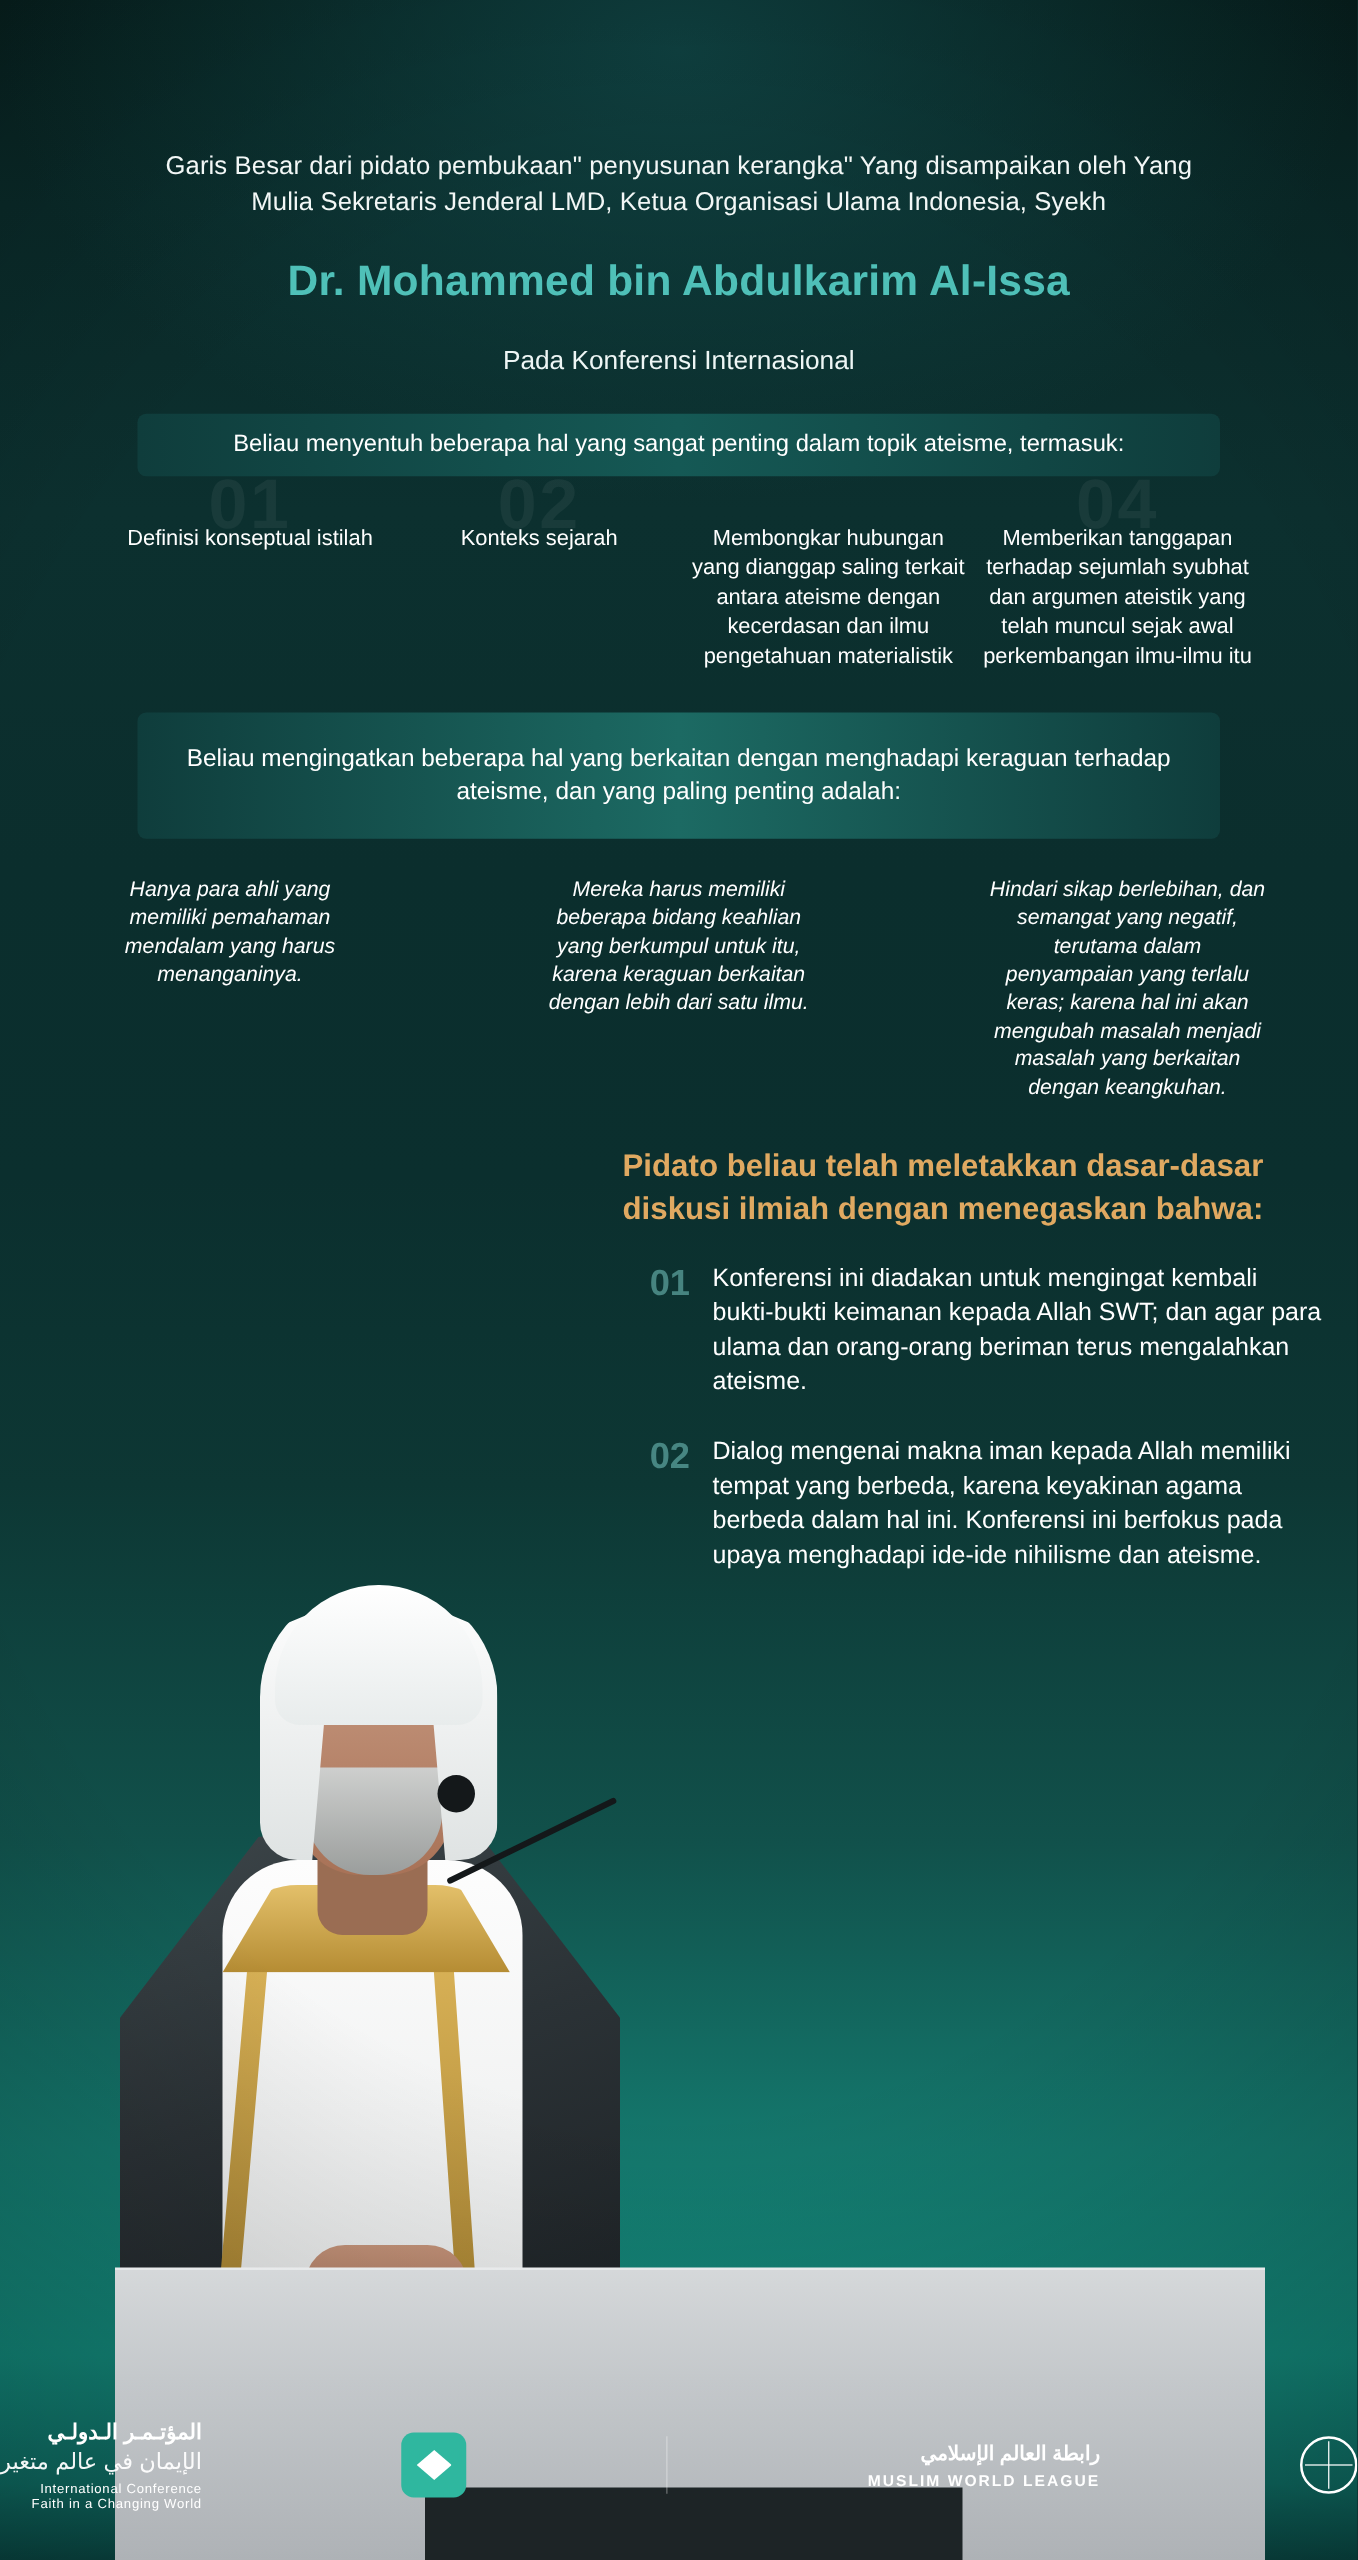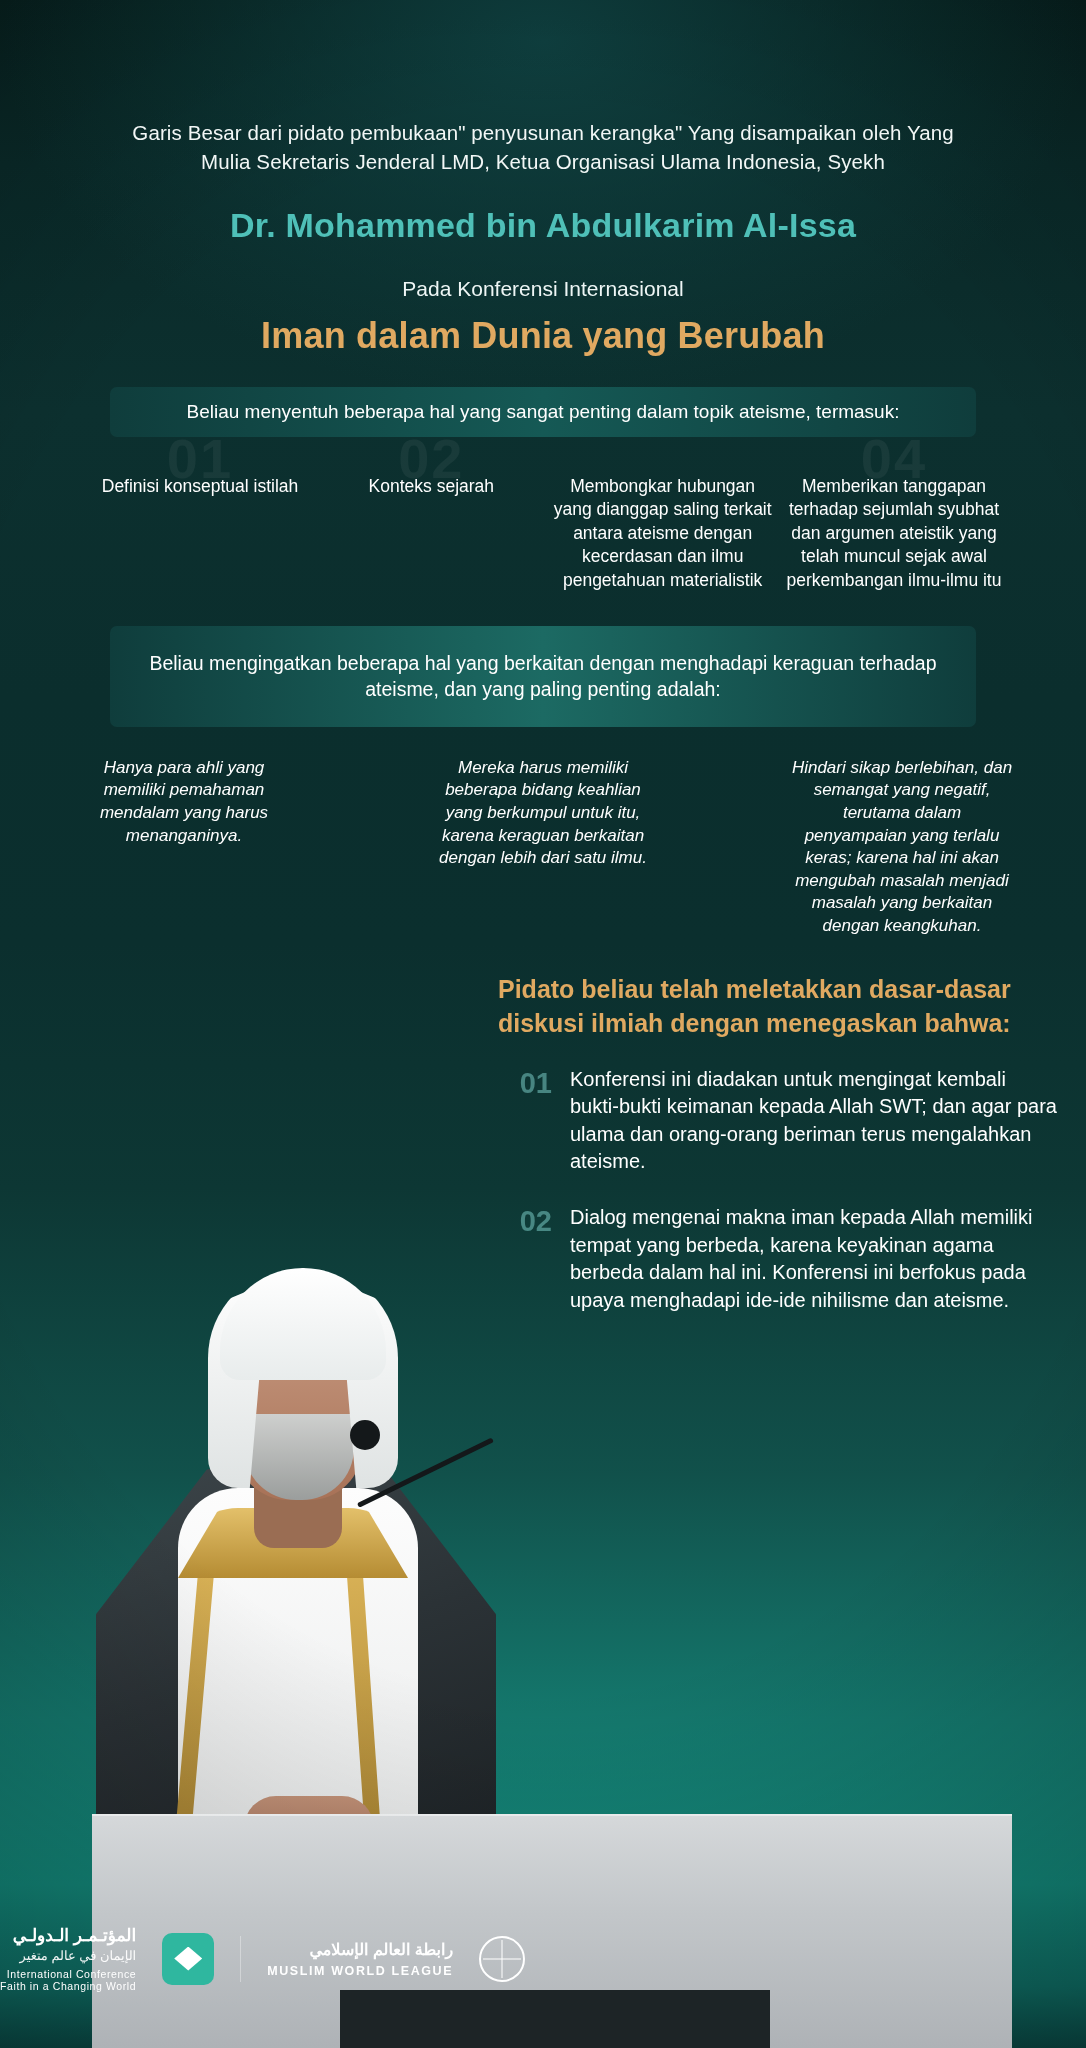--- a/index.html
+++ b/index.html
@@ -315,30 +315,30 @@
     width: 430px;
     height: 58px;
     background: #1d2426;
     z-index: 8;
   }
 
   
   .footer {
     position: absolute;
     left: 0; right: 0;
-    bottom: 56px;
+    bottom: 39px;
     z-index: 9;
     display: flex;
-    justify-content: flex-start;
+    justify-content: space-between;
     align-items: center;
     gap: 26px;
   }
   .logo-conf { text-align: right; color: #ffffff; }
   .logo-conf .ar { font-size: 17px; letter-spacing: 2px; font-weight: 700; }
-  .logo-conf .ar2 { font-size: 13px; letter-spacing: 1px; margin-top: 2px; opacity:.95;}
+  .logo-conf .ar2 { font-size: 18px; letter-spacing: 1px; margin-top: 2px; opacity:.95;}
   .logo-conf .en1 { font-size: 10.5px; letter-spacing: .6px; margin-top: 5px; }
   .logo-conf .en2 { font-size: 10.5px; letter-spacing: .6px; }
   .logo-mark {
     width: 52px; height: 52px;
     background: #2fb79f;
     border-radius: 10px;
     position: relative;
   }
   .logo-mark::before {
     content:"";
@@ -393,21 +393,20 @@
   <div class="podium-top"></div>
   <div class="podium"></div>
   <div class="podium-dark"></div>
 
   <div class="layer">
 
     <div class="header">
       <div class="subtitle-top">Garis Besar dari pidato pembukaan" penyusunan kerangka" Yang disampaikan oleh Yang Mulia Sekretaris Jenderal LMD, Ketua Organisasi Ulama Indonesia, Syekh</div>
       <div class="speaker-name">Dr. Mohammed bin Abdulkarim Al-Issa</div>
       <div class="conf-line">Pada Konferensi Internasional</div>
-      <div class="conf-title">Iman dalam Dunia yang Berubah</div>
     </div>
 
     <div class="banner one">Beliau menyentuh beberapa hal yang sangat penting dalam topik ateisme, termasuk:</div>
 
     <div class="cols first">
       <div class="col c1">
         <div class="ghost-num">01</div>
         <p>Definisi konseptual istilah</p>
       </div>
       <div class="col">

